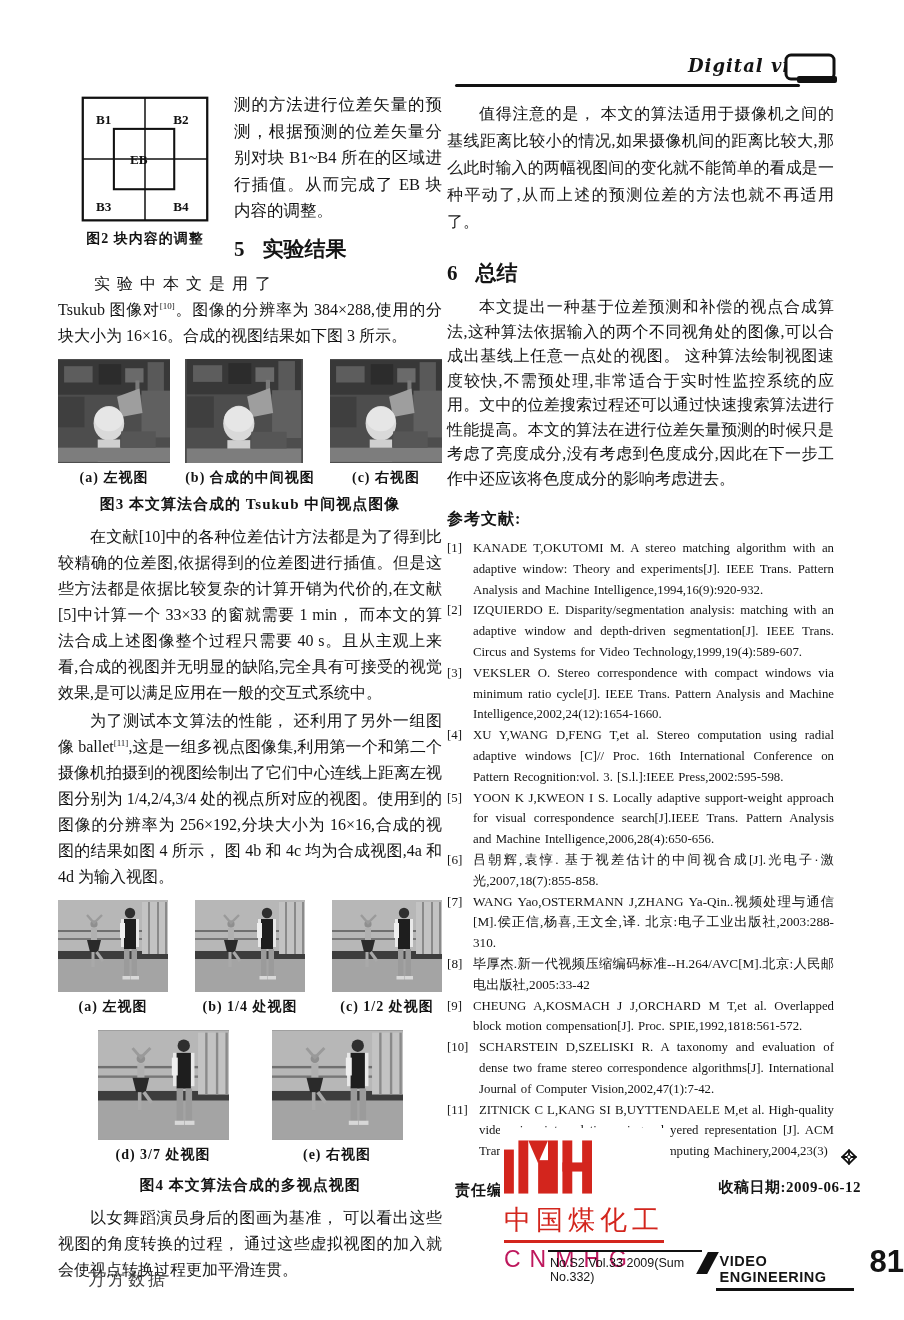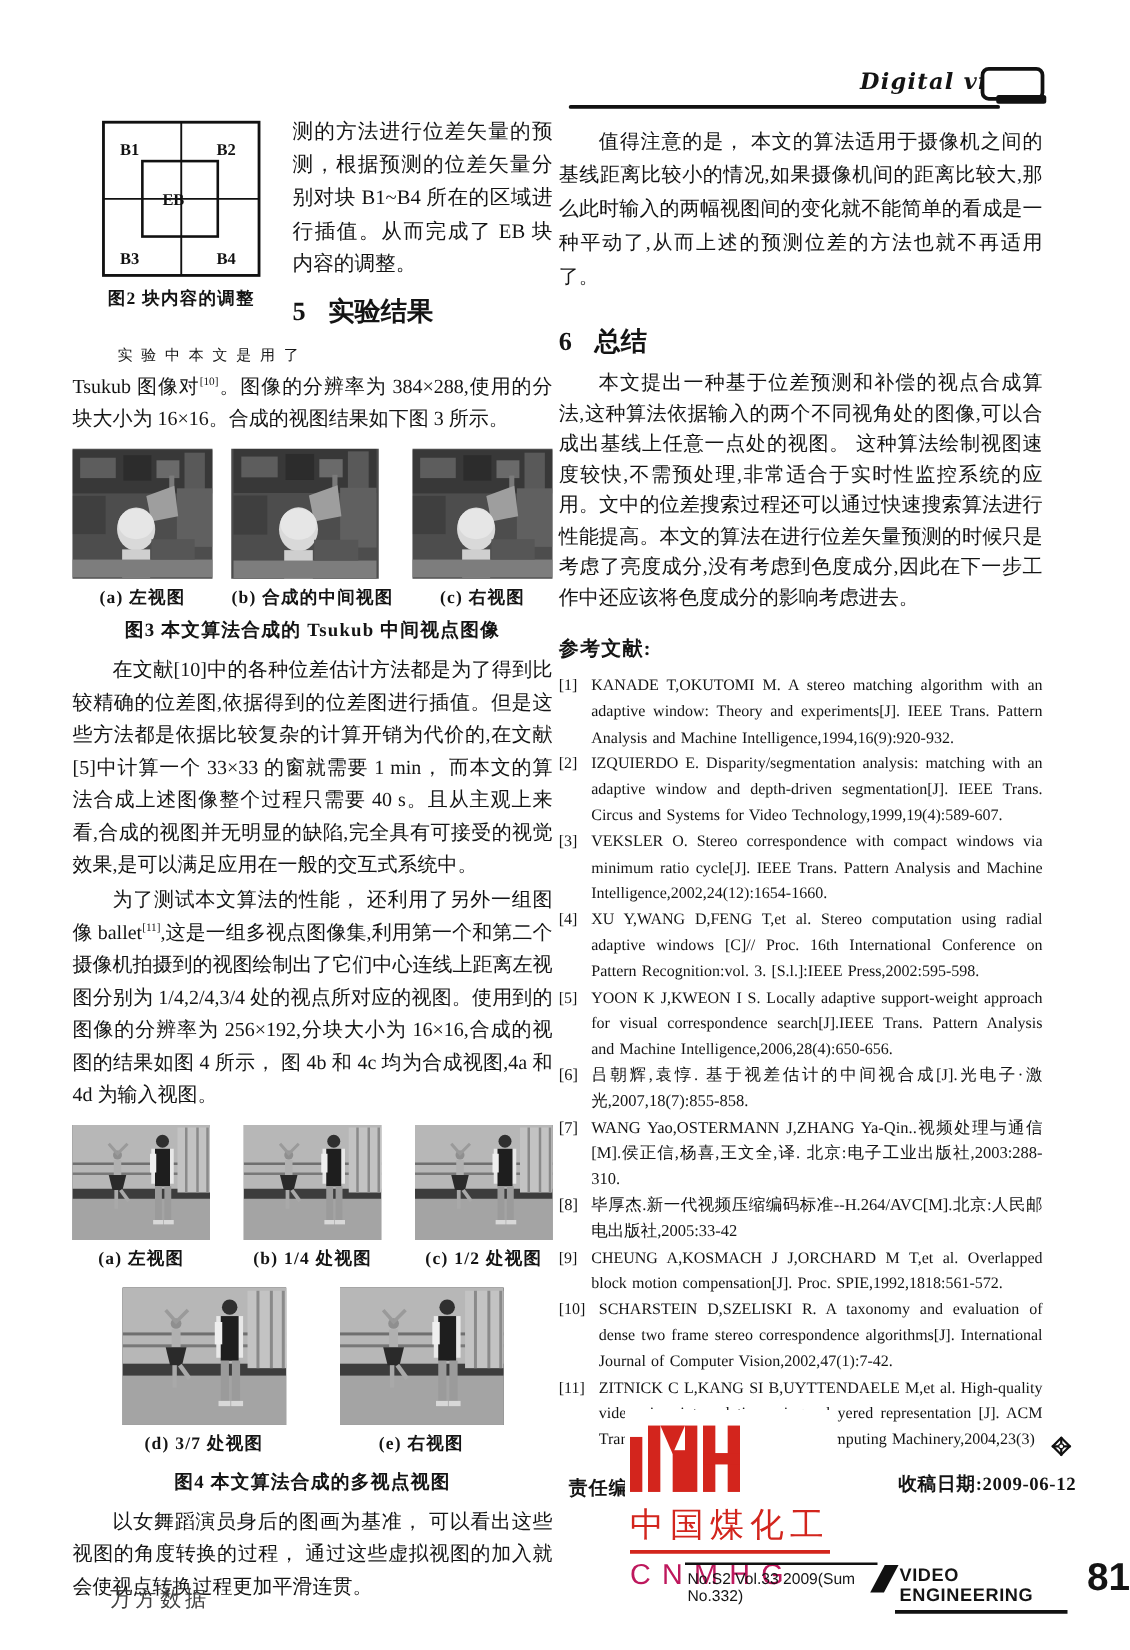--- a/index.html
+++ b/index.html
@@ -20,21 +20,21 @@
   .cn{font-size:16px;line-height:26px;}
   .indent{text-indent:2em;}
   sup.cite{font-size:9px;vertical-align:super;line-height:0;}
   
   .fig2{float:left;width:162px;margin:2px 8px 6px 6px;text-align:center;}
   .fig2 svg{display:block;margin:0 auto;}
   .fig2-cap{font-size:14px;font-weight:bold;margin-top:4px;letter-spacing:1px;}
   .beside{font-size:16.5px;line-height:26.5px;}
   h2.sec{font-size:21px;font-weight:bold;margin:10px 0 8px 0;clear:none;}
   h2.sec .num{margin-right:18px;}
-  .lead{padding-left:36px;letter-spacing:7px;font-size:12px;line-height:26px;}
+  .lead{padding-left:36px;letter-spacing:7px;font-size:16px;line-height:26px;}
   
   .figrow{display:flex;justify-content:space-between;margin-top:10px;}
   .figcell{text-align:center;}
   .figcell svg{display:block;background:#4d4d4d;}
   .subcap{font-size:14px;font-weight:bold;margin-top:6px;letter-spacing:1px;}
   .figcap{font-size:15px;font-weight:bold;text-align:center;margin:8px 0 10px 0;letter-spacing:1px;}
   .fig4row2{display:flex;justify-content:space-around;margin-top:14px;padding:0 18px;}
   
   .cn-r1{font-size:16px;line-height:27px;}
   .cn-r2{font-size:16px;line-height:24.5px;}

